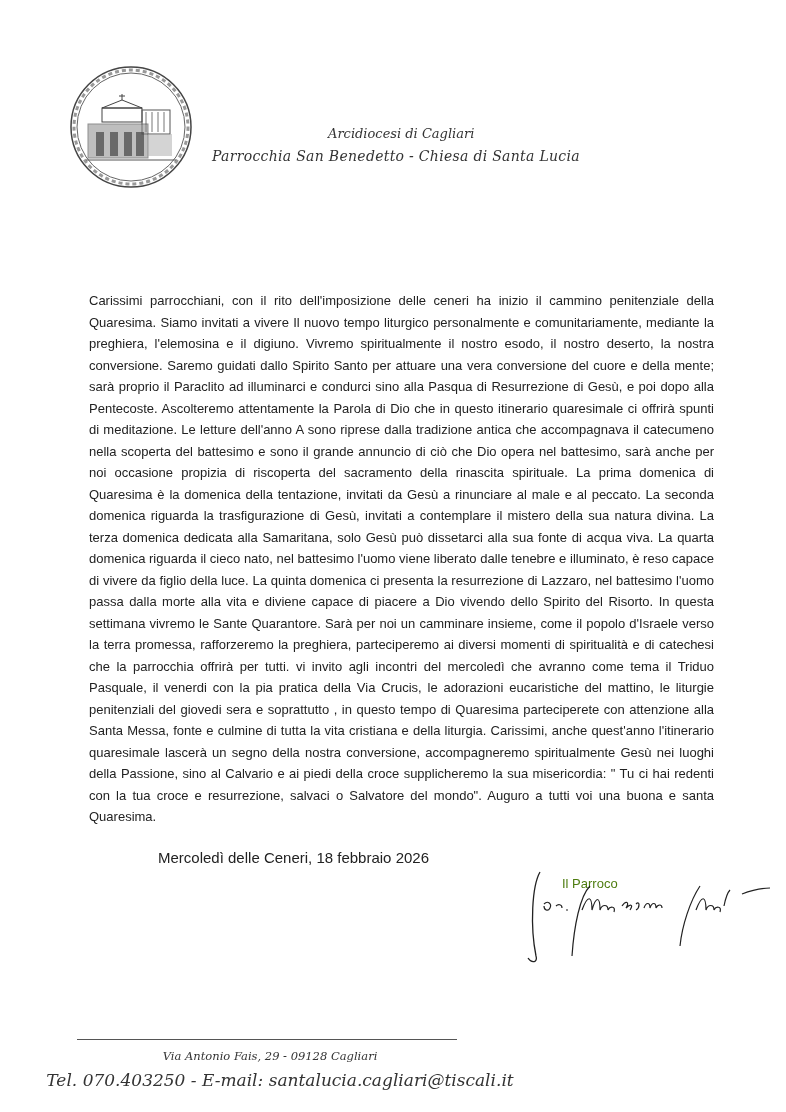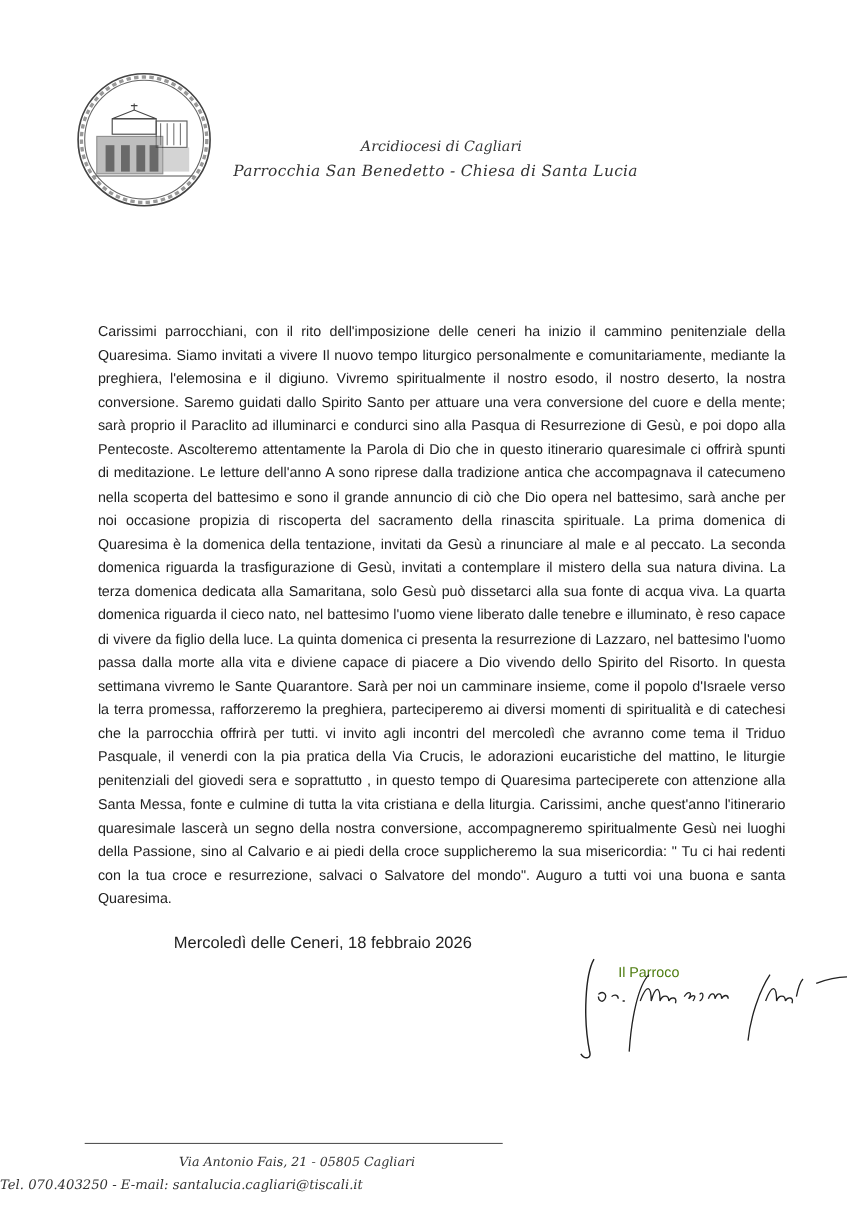--- a/index.html
+++ b/index.html
@@ -7,21 +7,21 @@
   .logo { position:absolute; left:66px; top:62px; width:130px; height:130px; }
   .header-title { position:absolute; left:212px; top:100px; width:400px; font-family:"DejaVu Serif", serif; font-style:italic; font-size:14px; color:#333; letter-spacing:0.3px; white-space:nowrap;margin-top:48px; }
   .header-sub { position:absolute; left:328px; top:126px; font-family:"DejaVu Serif", serif; font-style:italic; font-size:13px; color:#333; white-space:nowrap;text-align:center; }
   .body-text { position:absolute; left:89px; top:290px; width:625px; font-family:"Liberation Sans", sans-serif; font-size:13px; line-height:21.5px; text-align:justify; color:#222; }
   .body-text p { margin:0; }
   .date-line { position:absolute; left:117px; top:849px; font-family:"Liberation Sans", sans-serif; font-size:15px; color:#222;margin-left:41px; }
   .signoff { position:absolute; left:562px; top:876px; font-family:"Liberation Sans", sans-serif; font-size:13px; color:#4d7c0f; }
   .signature { position:absolute; left:510px; top:866px; width:270px; height:100px; }
   .footer-rule { position:absolute; left:77px; top:1039px; width:380px; height:0; border-top:1.5px solid #555; }
   .footer-addr { position:absolute; left:0; width:540px; top:1049px; text-align:center; font-family:"DejaVu Serif", serif; font-style:italic; font-size:11.5px; color:#333; }
-  .footer-contact { position:absolute; left:0; width:560px; top:1070px; text-align:left; font-family:"DejaVu Serif", serif; font-style:italic; font-size:12px; color:#333; }
+  .footer-contact { position:absolute; left:0; width:560px; top:1070px; text-align:center; font-family:"DejaVu Serif", serif; font-style:italic; font-size:17px; color:#333; }
 </style>
 </head>
 <body>
 
 <svg class="logo" viewBox="0 0 130 130">
   <circle cx="65" cy="65" r="60" fill="none" stroke="#444" stroke-width="1.5"></circle>
   <circle cx="65" cy="65" r="54" fill="none" stroke="#666" stroke-width="1"></circle>
   <circle cx="65" cy="65" r="57" fill="none" stroke="#999" stroke-width="3" stroke-dasharray="4 3"></circle>
 
   <rect x="36" y="46" width="40" height="14" fill="none" stroke="#444" stroke-width="1"></rect>
@@ -54,14 +54,14 @@
 
 <svg class="signature" viewBox="0 0 270 100">
   <path d="M30 6 C22 20, 20 60, 26 90 C28 96, 22 98, 18 92" fill="none" stroke="#222" stroke-width="1.3"></path>
   <path d="M34 38 c4 -4 8 0 6 4 c-2 4 -6 2 -6 -2 M46 40 c2 -2 6 -2 6 2 M56 44 l2 0" fill="none" stroke="#222" stroke-width="1.2"></path>
   <path d="M62 90 C64 60, 70 30, 80 20 M72 44 c6 -16 10 -14 10 0 c4 -14 8 -14 8 0 c2 -6 8 -6 8 0 c2 -4 8 -4 6 2 M112 40 c4 -6 8 -4 4 2 c4 -4 8 -4 4 2 M126 38 c4 -4 4 4 0 6 M134 42 c2 -6 6 -6 6 0 c2 -6 6 -6 6 0 c2 -4 6 -4 6 0" fill="none" stroke="#222" stroke-width="1.2"></path>
   <path d="M170 80 C172 60, 180 35, 190 20 M186 44 c6 -16 10 -14 10 0 c2 -6 8 -6 8 0 c2 -4 8 -4 6 2 M214 40 c2 -10 4 -14 6 -16" fill="none" stroke="#222" stroke-width="1.2"></path>
   <path d="M232 28 c10 -4 20 -6 28 -6" fill="none" stroke="#222" stroke-width="1.2"></path>
 </svg>
 
 <div class="footer-rule"></div>
-<div class="footer-addr">Via Antonio Fais, 21 - 05805 Cagliari</div>
+<div class="footer-addr">Via Antonio Fais, 29 - 09128 Cagliari</div>
 <div class="footer-contact">Tel. 070.403250 - E-mail: santalucia.cagliari@tiscali.it</div>
 
 </body></html>

